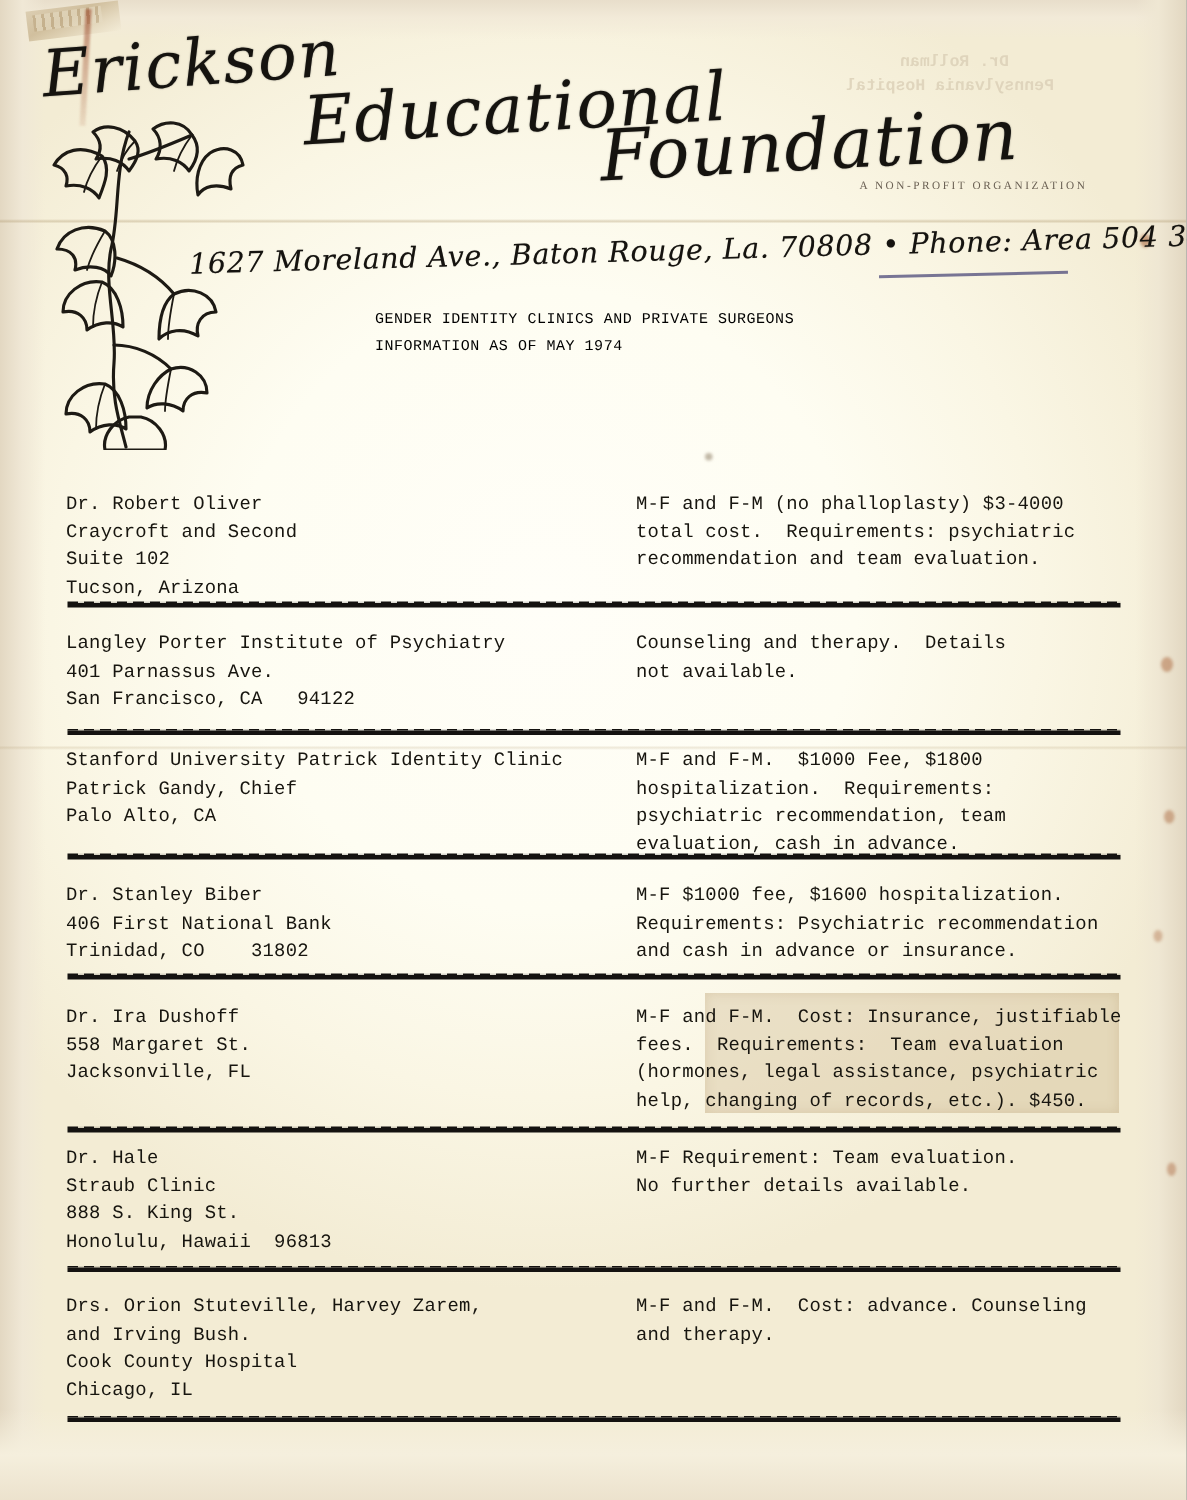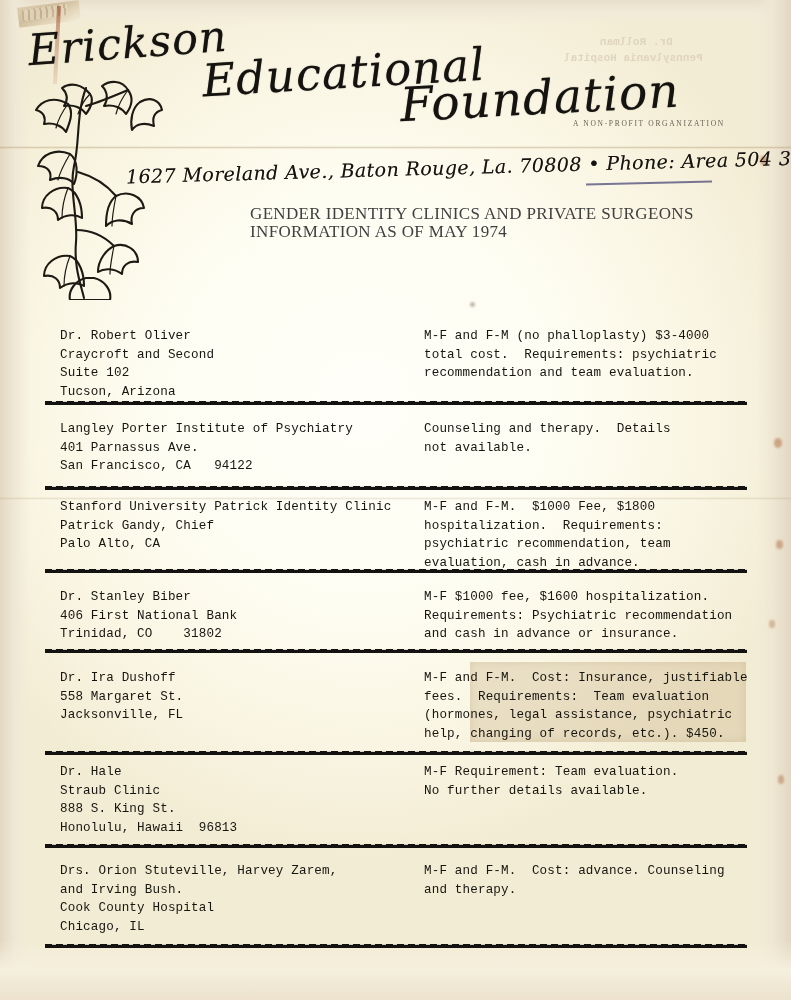--- a/index.html
+++ b/index.html
@@ -116,41 +116,41 @@
     position:absolute;left:586px;top:182px;width:126px;height:2px;
     background:#4c4a7a;transform:rotate(-1.3deg);opacity:.75;
   }
 
   
   #ivy{position:absolute;left:24px;top:80px;width:140px;height:220px;}
 
   
   #title-block{
     position:absolute;left:250px;top:205px;
-    font-family:Liberation Serif, serif;
-    font-size:17px;
+    font-family:Liberation Mono, monospace;
+    font-size:10px;
     line-height:17.5px;
-    color:#404040;
+    color:#000000;
     letter-spacing:.35px;
     white-space:pre;
   }
 
   
   #listing{position:absolute;left:0;top:0;width:791px;}
   .entry{position:absolute;left:44px;width:705px;}
   .col-left,.col-right{
     position:absolute;top:0;
     font-family:"Liberation Mono", monospace;
     font-size:12.6px;
     line-height:18.6px;
     color:#17150f;
     letter-spacing:.15px;
     white-space:pre;
   }
-  .col-left{left:0;width:370px;margin-left:16px;}
+  .col-left{left:0;width:370px;}
   .col-right{left:380px;width:330px;}
   .rule{
     position:absolute;left:45px;width:702px;height:3px;
     background:#141210;
   }
   .rule:after{
     content:"";position:absolute;left:0;top:-1px;width:100%;height:1px;
     background:repeating-linear-gradient(90deg,#141210 0 7px,rgba(20,18,16,.15) 7px 11px);
   }
 

